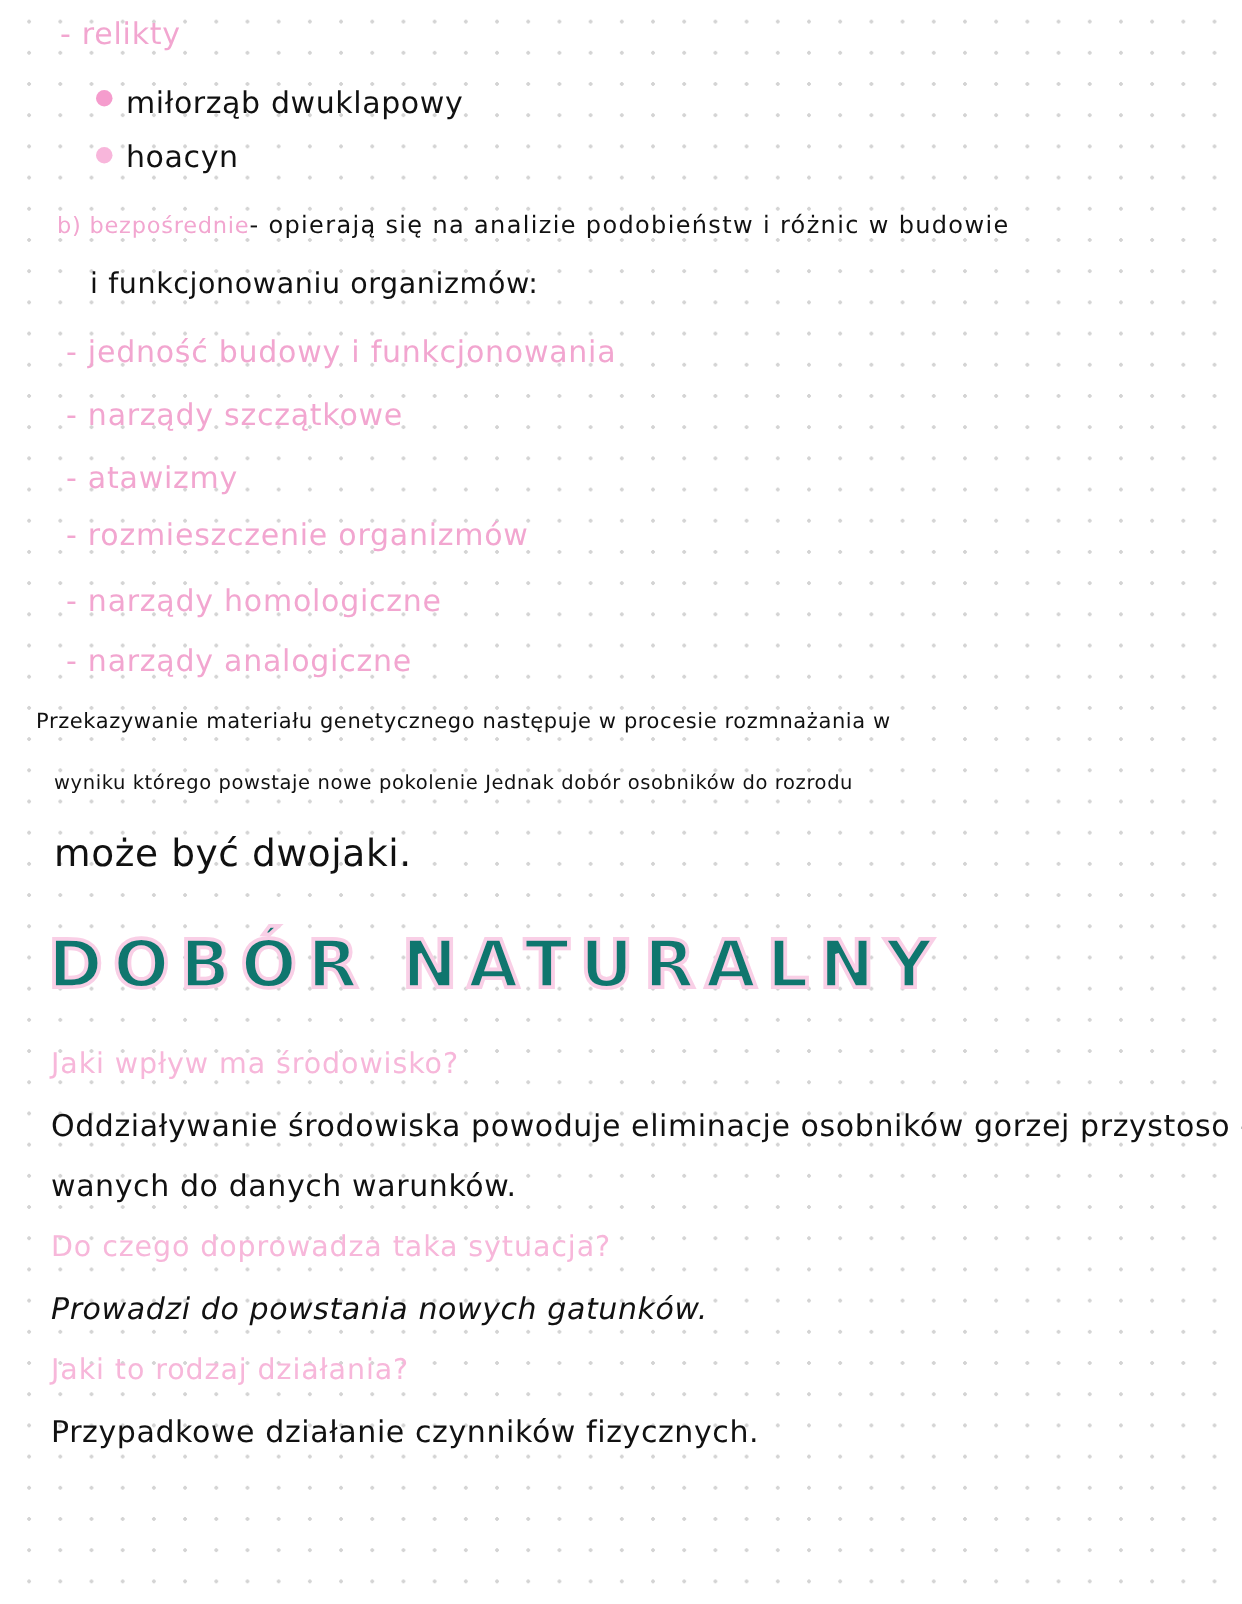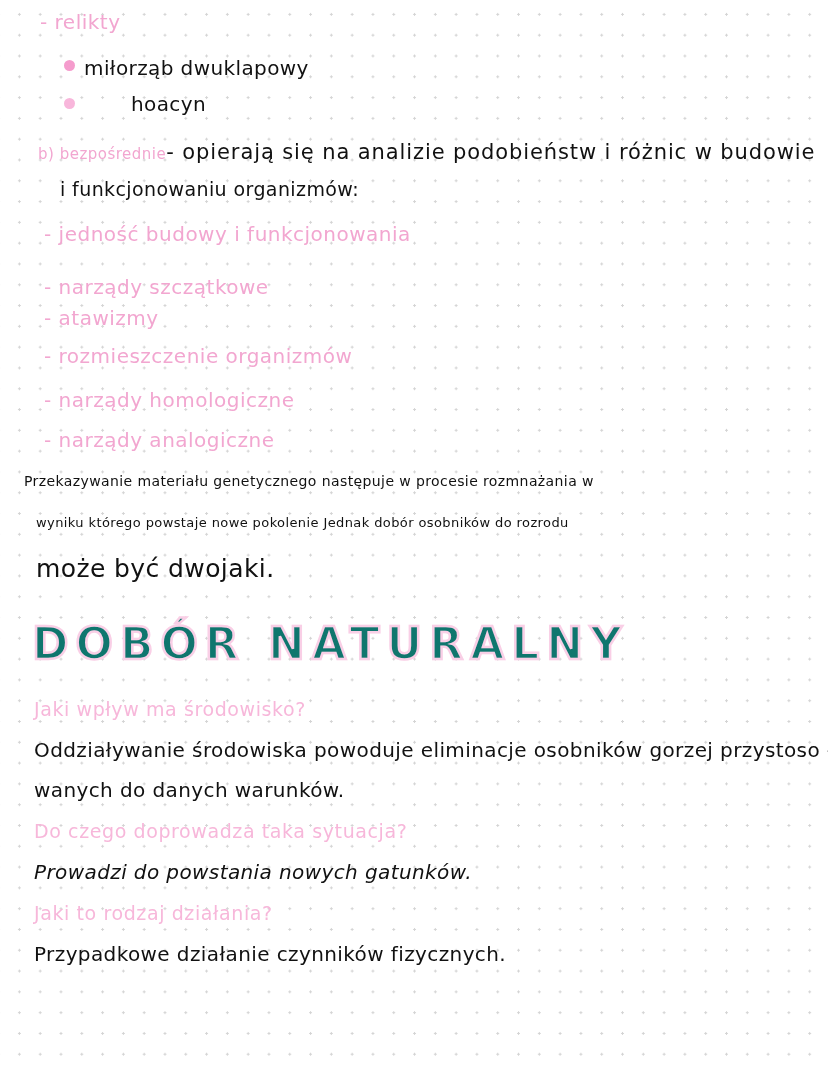--- a/index.html
+++ b/index.html
@@ -61,29 +61,29 @@
   </style>
 </head>
 <body>
 
 <div class="line pink" style="left:40px; top:12px;">- relikty</div>
 
 <span class="bullet bullet-1" style="left:64px; top:60px;"></span>
 <div class="line black" style="left:84px; top:58px;">miłorząb dwuklapowy</div>
 
 <span class="bullet bullet-2" style="left:64px; top:98px;"></span>
-<div class="line black" style="left:84px; top:94px;margin-left:47px;">hoacyn</div>
+<div class="line black" style="left:84px; top:94px;">hoacyn</div>
 
 <div class="line" style="left:38px; top:142px;">
-  <span class="pink" style="font-size:15px;">b) bezpośrednie</span><span class="black" style="font-size:21px; letter-spacing:0.9px;margin-top:28px;">- opierają się na analizie podobieństw i różnic w budowie</span>
+  <span class="pink" style="font-size:15px;">b) bezpośrednie</span><span class="black" style="font-size:16px; letter-spacing:0.9px;margin-top:28px;">- opierają się na analizie podobieństw i różnic w budowie</span>
 </div>
 <div class="line black" style="left:60px; top:180px; font-size:19px;">i funkcjonowaniu organizmów:</div>
 
 <div class="line pink" style="left:44px; top:224px;">- jedność budowy i funkcjonowania</div>
-<div class="line pink" style="left:44px; top:266px;margin-top:11px;">- narządy szczątkowe</div>
+<div class="line pink" style="left:44px; top:266px;">- narządy szczątkowe</div>
 <div class="line pink" style="left:44px; top:308px;">- atawizmy</div>
 <div class="line pink" style="left:44px; top:346px;">- rozmieszczenie organizmów</div>
 <div class="line pink" style="left:44px; top:390px;">- narządy homologiczne</div>
 <div class="line pink" style="left:44px; top:430px;">- narządy analogiczne</div>
 
 <div class="line black" style="left:24px; top:474px; font-size:14px;">Przekazywanie materiału genetycznego następuje w procesie rozmnażania w</div>
 <div class="line black" style="left:36px; top:516px; font-size:13px;">wyniku którego powstaje nowe pokolenie Jednak dobór osobników do rozrodu</div>
 <div class="line black" style="left:36px; top:556px; font-size:25px;">może być dwojaki.</div>
 
 <div class="title">DOBÓR NATURALNY</div>

